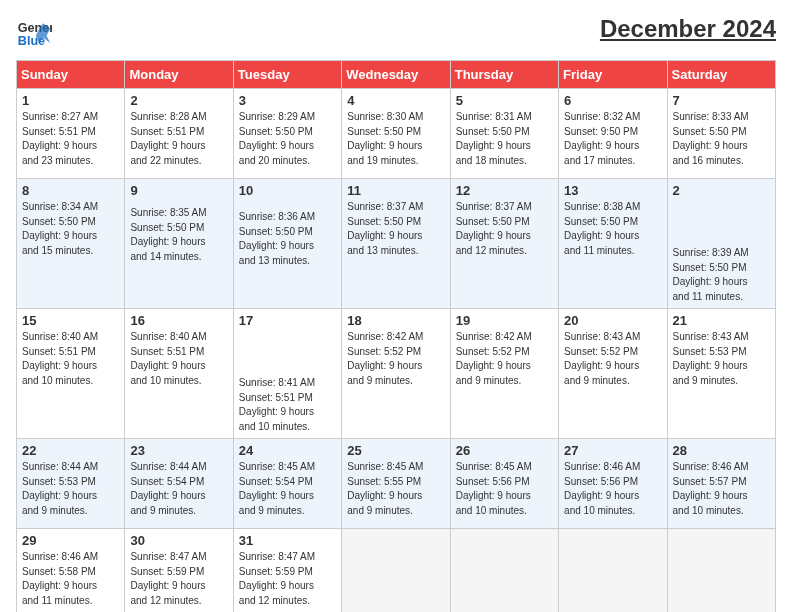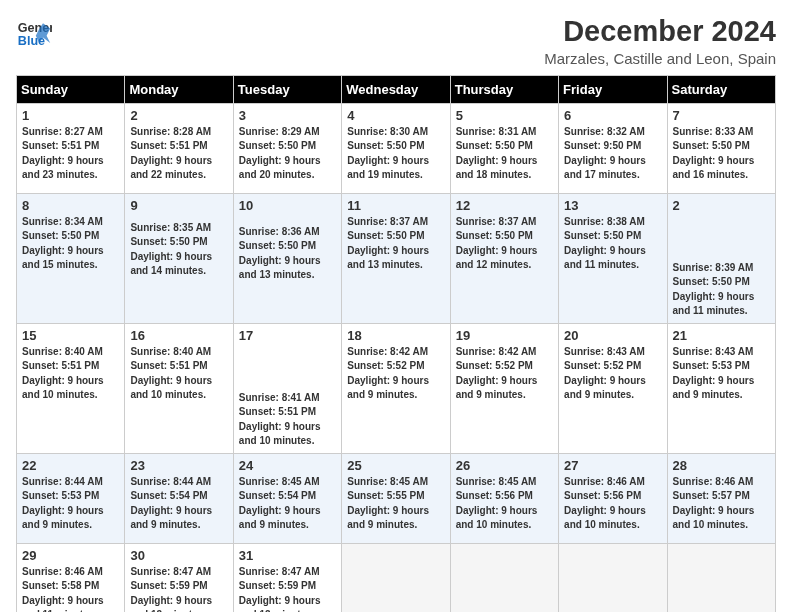--- a/index.html
+++ b/index.html
@@ -22,37 +22,38 @@
       gap: 4px;
     }
     .logo-icon {
       width: 36px;
       height: 36px;
     }
     .title-block {
       text-align: right;
     }
     .calendar-title {
-      font-size: 29px;
+      font-size: 24px;
       font-weight: bold;
       color: #333;
       line-height: 1.1;
+      text-decoration: underline;
     }
     .calendar-subtitle {
       font-size: 15px;
       color: #555;
       margin-top: 2px;
     }
     table {
       width: 100%;
       border-collapse: collapse;
       table-layout: fixed;
     }
     th {
-      background-color: #000000;
+      background-color: #ef4444;
       color: #fff;
       font-size: 13px;
       font-weight: bold;
       padding: 6px 4px;
       text-align: left;
       border: 1px solid #ccc;
     }
     td {
       border: 1px solid #ccc;
       vertical-align: top;
@@ -69,40 +70,38 @@
     .day-number {
       font-size: 13px;
       font-weight: bold;
       display: block;
       margin-bottom: 2px;
     }
     .day-info {
       font-size: 10px;
       line-height: 1.45;
       color: #333;
-      font-weight: bold;
     }
     tr:nth-child(even) td:not(.empty) {
       background: #eef4fb;
     }
   </style>
 </head>
 <body>
 
 <div class="header-section">
   <div class="logo">
     <svg class="logo-icon" viewBox="0 0 40 40">
       <text x="2" y="18" font-size="14" font-weight="bold" fill="#333" font-family="Arial">General</text>
       <text x="2" y="32" font-size="14" font-weight="bold" fill="#1a6fc4" font-family="Arial">Blue</text>
       <polygon points="30,8 38,14 34,22 38,30 30,24 26,30 22,22 26,14" fill="#1a6fc4" opacity="0.7"></polygon>
     </svg>
   </div>
   <div class="title-block">
     <div class="calendar-title">December 2024</div>
-    <div class="calendar-subtitle">Marzales, Castille and Leon, Spain</div>
   </div>
 </div>
 
 <table>
   <thead>
     <tr>
     <th>Sunday</th>
         <th>Monday</th>
         <th>Tuesday</th>
         <th>Wednesday</th>

